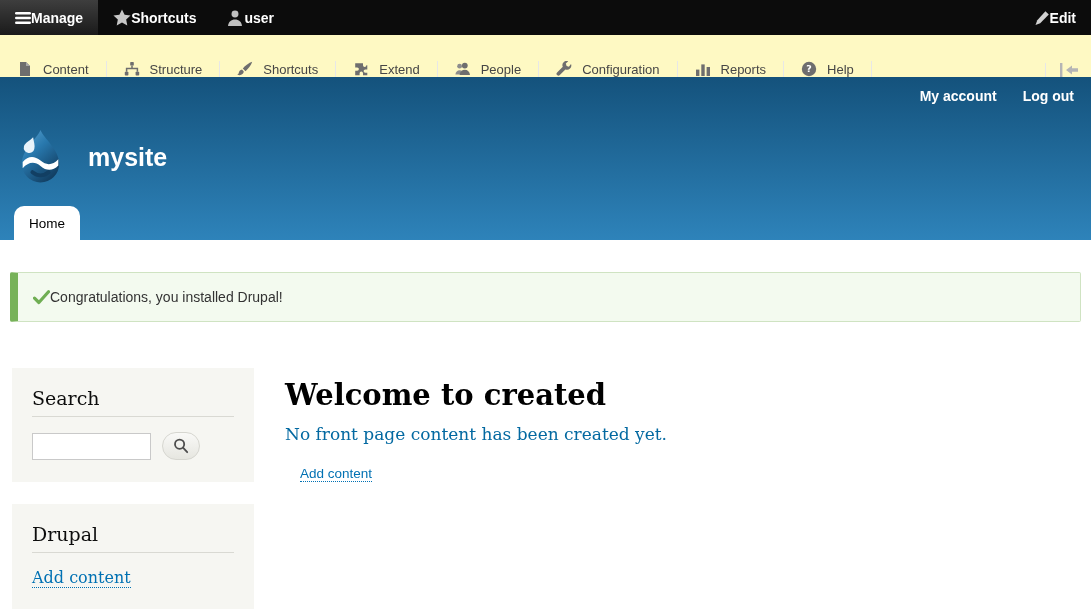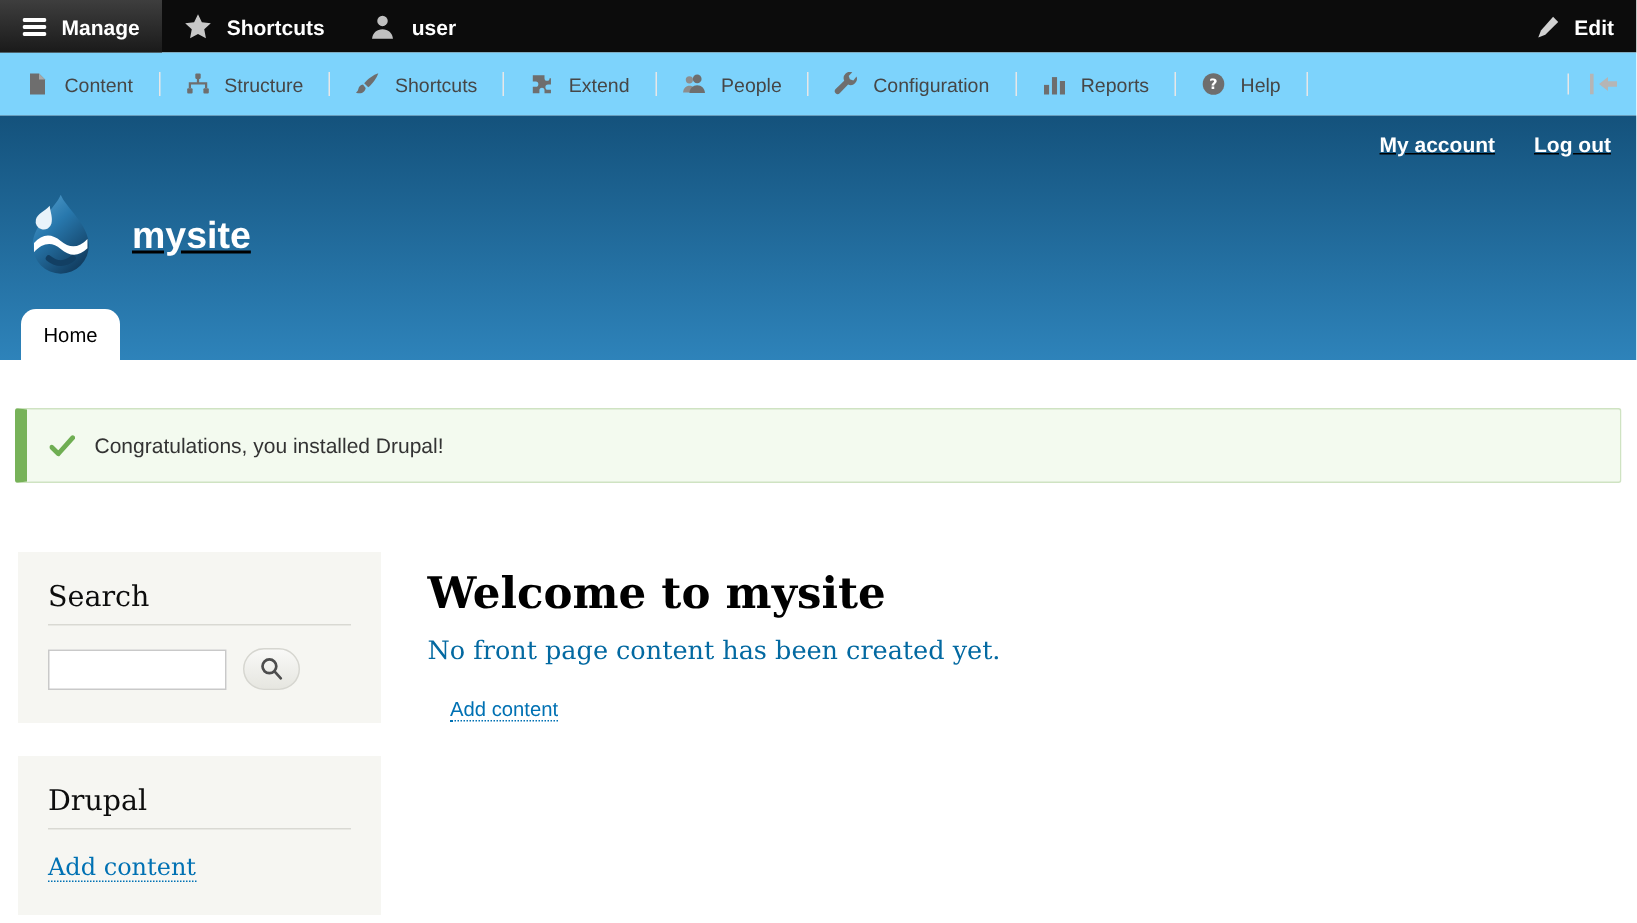--- a/index.html
+++ b/index.html
@@ -1,47 +1,47 @@
 <!DOCTYPE html>
 <html><head>
 <meta charset="utf-8">
 <style>
   * { margin:0; padding:0; box-sizing:border-box; }
   html,body { width:1091px; height:615px; }
   body { font-family:"Liberation Sans", sans-serif; background:#fff; overflow:hidden; }
 
   
   .topbar { height:35px; background:#0c0c0c; display:flex; align-items:stretch; }
-  .topbar-item { display:flex; align-items:center; gap:10px; padding:0 15px;
+  .topbar-item { display:flex; align-items:center; padding:0 15px;
                  color:#fff; font-size:14px; font-weight:bold; cursor:pointer; }
   .topbar-item.active { background:linear-gradient(#3e3e3e,#1a1a1a); }
   .topbar-spacer { flex:1; }
   .topbar svg { display:block; }
 
   
-  .menubar { height:42px; background:#7dd3fc; display:flex; align-items:center; }
+  .menubar { height:42px; background:#fef9c3; display:flex; align-items:flex-end; }
   .menubar-item { display:flex; align-items:center; gap:10px; padding:0 17px;
                   font-size:13px; color:#464646; border-right:1px solid #e7e7e7; cursor:pointer; }
   .menubar-spacer { flex:1; }
   .orientation-toggle { width:46px; display:flex; align-items:center; justify-content:center;
                         border-left:1px solid #e7e7e7; cursor:pointer; }
 
   
   .site-header { height:163px; background:linear-gradient(#14527c,#2e83ba); position:relative; }
-  .header-links { position:absolute; top:11px; right:17px; display:flex; gap:26px;text-decoration:underline; }
+  .header-links { position:absolute; top:11px; right:17px; display:flex; gap:26px; }
   .header-links a { color:#fff; font-size:14px; font-weight:600; text-decoration:none; cursor:pointer; }
-  .branding { position:absolute; top:52px; left:12px; display:flex; align-items:center; gap:19px;text-decoration:underline; }
+  .branding { position:absolute; top:52px; left:12px; display:flex; align-items:center; gap:19px; }
   .site-name { color:#fff; font-size:25px; font-weight:600; }
   .home-tab { position:absolute; bottom:0; left:14px; background:#fff; color:#000;
               font-size:13.5px; padding:10px 15px 9px; border-radius:10px 10px 0 0; cursor:pointer; }
 
   
   .status-message { margin:32px 10px 0 10px; background:#f3faef; border:1px solid #cfe3c2;
                     border-left:8px solid #77b259; border-radius:2px;
-                    padding:16px 15px; display:flex; align-items:center; gap:13px;
+                    padding:16px 15px; display:flex; align-items:center; 
                     font-size:14px; color:#333; }
 
   
   .layout { display:flex; margin-top:46px; align-items:flex-start; }
   .sidebar { width:242px; margin-left:12px; flex-shrink:0; }
   .block { background:#f6f6f2; padding:19px 20px 22px; margin-bottom:22px; }
   .block-title { font-family:"DejaVu Serif", serif; font-weight:500; font-size:19px;
                  color:#0d0d0d; padding-bottom:7px; border-bottom:1px solid #d9d9d3; }
   .search-form { display:flex; align-items:center; gap:11px; margin-top:15px; }
   .search-input { width:119px; height:27px; border:1px solid #c9c9c9; background:#fff;
@@ -214,19 +214,19 @@
     </div>
     <div class="block">
       <h2 class="block-title">Drupal</h2>
       <div class="tools-links">
         <a>Add content</a>
       </div>
     </div>
   </div>
 
   <div class="main">
-    <h1 class="page-title">Welcome to mysite</h1>
+    <h1 class="page-title">Welcome to created</h1>
     <p class="empty-text">No front page content has been created yet.</p>
     <div class="main-links">
       <a>Add content</a>
     </div>
   </div>
 </div>
 
 </body></html>

